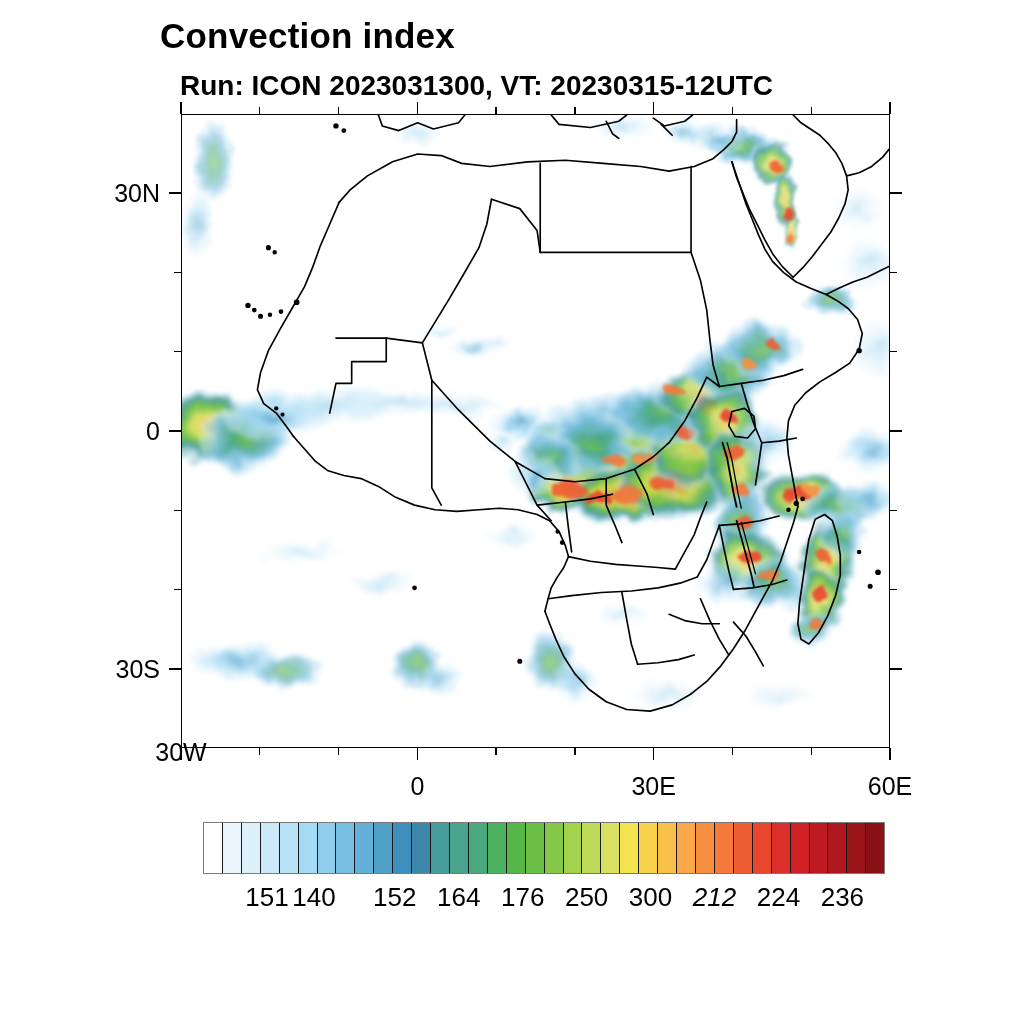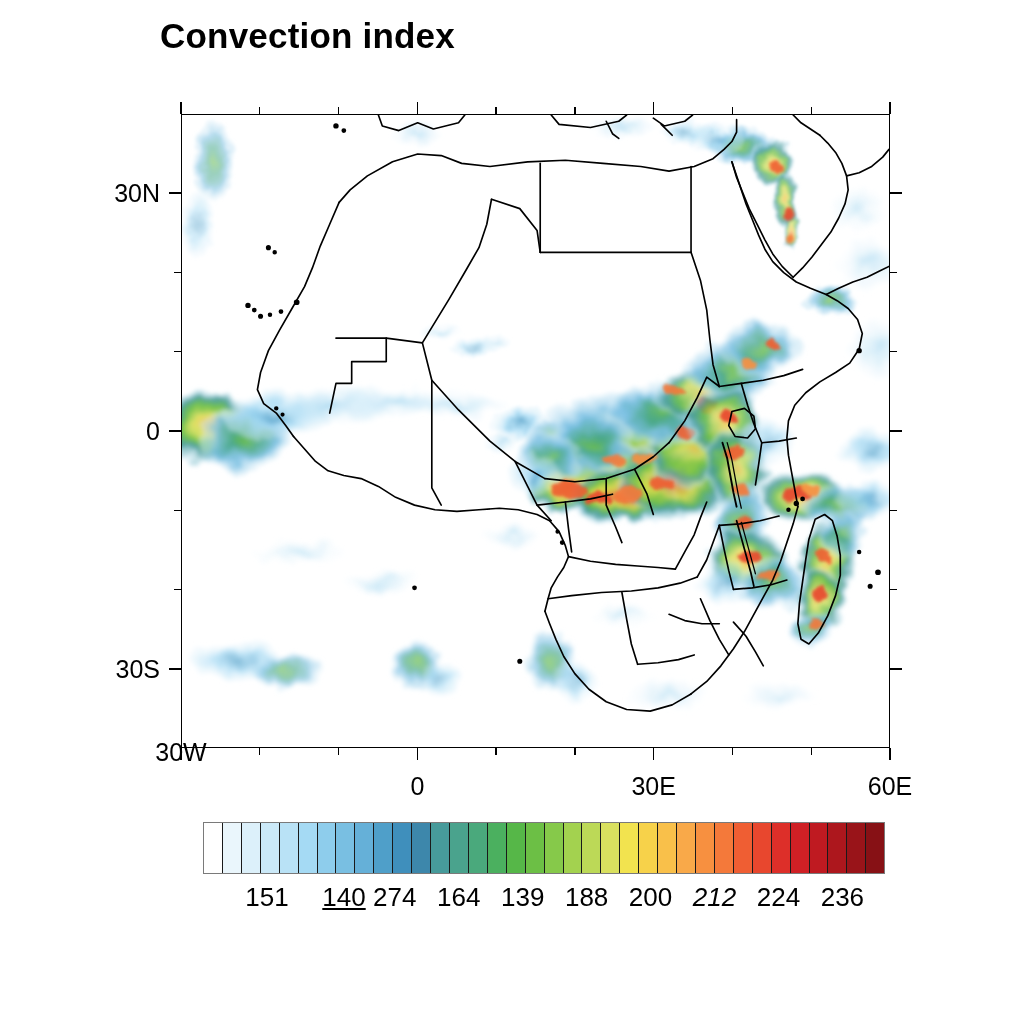--- a/index.html
+++ b/index.html
@@ -36,20 +36,21 @@
   #cbar .cell:last-child{border-right:none;}
   #cbticks{position:absolute;left:0;top:882px;width:1024px;height:34px;}
   .cblab{position:absolute;font-size:26px;color:#000;transform:translateX(-50%);white-space:nowrap;}
 </style>
 </head>
 <body>
 
 <div id="stage">
 
   <div class="title">Convection index</div>
+  <div class="subtitle">Run: ICON 2023031300,  VT: 20230315-12UTC</div>
 
   <div id="mapframe">
     <svg id="mapsvg" viewBox="0 0 900 810" preserveAspectRatio="none">
       <defs>
 
         <radialGradient id="gHot" cx="50%" cy="50%" r="50%">
           <stop offset="0%" stop-color="#e8472e"></stop>
           <stop offset="22%" stop-color="#f79040"></stop>
           <stop offset="44%" stop-color="#f2e34f"></stop>
           <stop offset="66%" stop-color="#6cbf45"></stop>
@@ -450,24 +451,24 @@
       <div class="cell" style="background: rgb(232, 71, 46);"></div>
       <div class="cell" style="background: rgb(221, 47, 41);"></div>
       <div class="cell" style="background: rgb(207, 32, 37);"></div>
       <div class="cell" style="background: rgb(191, 26, 33);"></div>
       <div class="cell" style="background: rgb(173, 23, 29);"></div>
       <div class="cell" style="background: rgb(153, 20, 25);"></div>
       <div class="cell" style="background: rgb(135, 17, 21);"></div>
     </div>
   <div id="cbticks">
       <div class="cblab" style="left: 266.938px;">151</div>
-      <div class="cblab" style="left: 344px; text-decoration: underline;">140</div>
-      <div class="cblab" style="left: 394.812px;">274</div>
+      <div class="cblab" style="left: 314px;">140</div>
+      <div class="cblab" style="left: 394.812px;">152</div>
       <div class="cblab" style="left: 458.75px;">164</div>
-      <div class="cblab" style="left: 522.688px;">139</div>
-      <div class="cblab" style="left: 586.625px;">188</div>
-      <div class="cblab" style="left: 650.562px;">200</div>
+      <div class="cblab" style="left: 522.688px;">176</div>
+      <div class="cblab" style="left: 586.625px;">250</div>
+      <div class="cblab" style="left: 650.562px;">300</div>
       <div class="cblab" style="left: 714.5px; font-style: italic;">212</div>
       <div class="cblab" style="left: 778.438px;">224</div>
       <div class="cblab" style="left: 842.375px;">236</div>
     </div>
 
 </div>
 
 </body></html>

